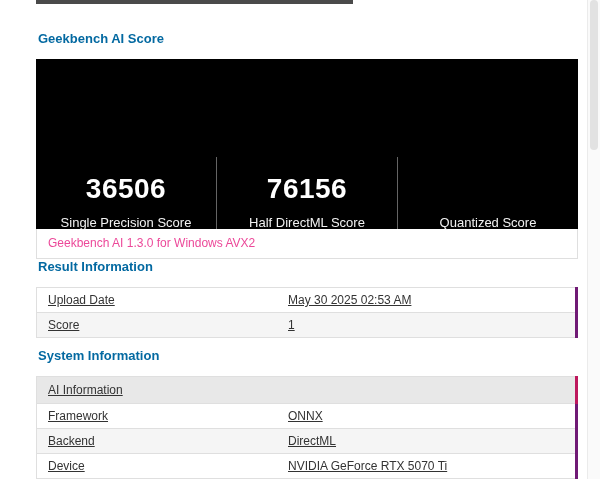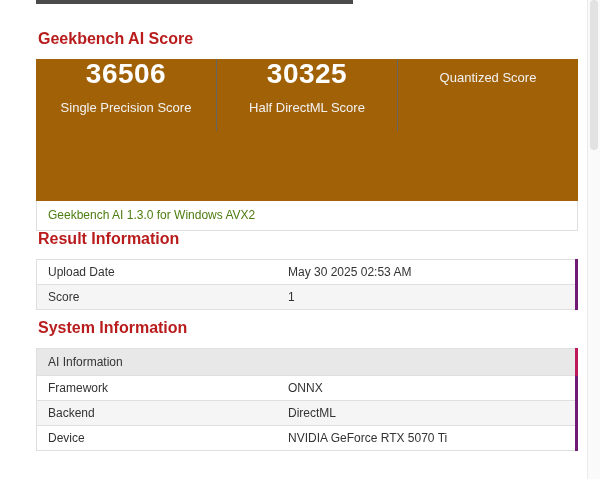--- a/index.html
+++ b/index.html
@@ -17,35 +17,35 @@
     width:542px;
     top:0;
   }
   .top-strip {
     position:absolute;
     left:36px; top:0;
     width:317px; height:4px;
     background:#4a4a4a;
   }
   .section-title {
-    font-size:16px;
+    font-size:13px;
     font-weight:bold;
-    color:#b91c1c;
+    color:#0369a1;
     margin:0 0 12px 2px;
     line-height:16px;
   }
   .first-title { margin-top:31px; }
   .title-result { }
   .title-system { margin-top:10px; }
 
   .score-box {
-    background:#a16207;
-    height:142px;
+    background:#000000;
+    height:170px;
     display:flex;
-    align-items:flex-start;
+    align-items:flex-end;
     justify-content:space-between;
   }
   .score-col {
     flex:1;
     display:flex;
     flex-direction:column;
     align-items:center;
     justify-content:center;
     text-align:center;
   }
@@ -66,30 +66,31 @@
     width:1px;
     height:72px;
     background:#646464;
     flex:0 0 1px;
   }
   .score-caption {
     border:1px solid #dfdfdf;
     border-top:none;
     background:#ffffff;
     font-size:12px;
-    color:#4d7c0f;
+    color:#ec4899;
     padding:7px 11px 8px 11px;
     line-height:14px;
   }
 
   table.info-table {
     width:100%;
     border-collapse:collapse;
     font-size:12px;
     color:#333;
+    text-decoration:underline;
   }
   table.info-table td {
     border:1px solid #dfdfdf;
     border-left:none;
     border-right:none;
     padding:5px 11px;
     line-height:14px;
     vertical-align:top;
   }
   table.info-table td:first-child { border-left:1px solid #dfdfdf; width:218px; }
@@ -126,21 +127,21 @@
 
   <h2 class="section-title first-title">Geekbench AI Score</h2>
 
   <div class="score-box">
     <div class="score-col">
       <div class="score-value">36506</div>
       <div class="score-label">Single Precision Score</div>
     </div>
     <div class="score-divider"></div>
     <div class="score-col">
-      <div class="score-value">30325</div>
+      <div class="score-value">76156</div>
       <div class="score-label">Half DirectML Score</div>
     </div>
     <div class="score-divider"></div>
     <div class="score-col">
       <div class="score-label">Quantized Score</div>
     </div>
   </div>
 
   <div class="score-caption">Geekbench AI 1.3.0 for Windows AVX2</div>
 

